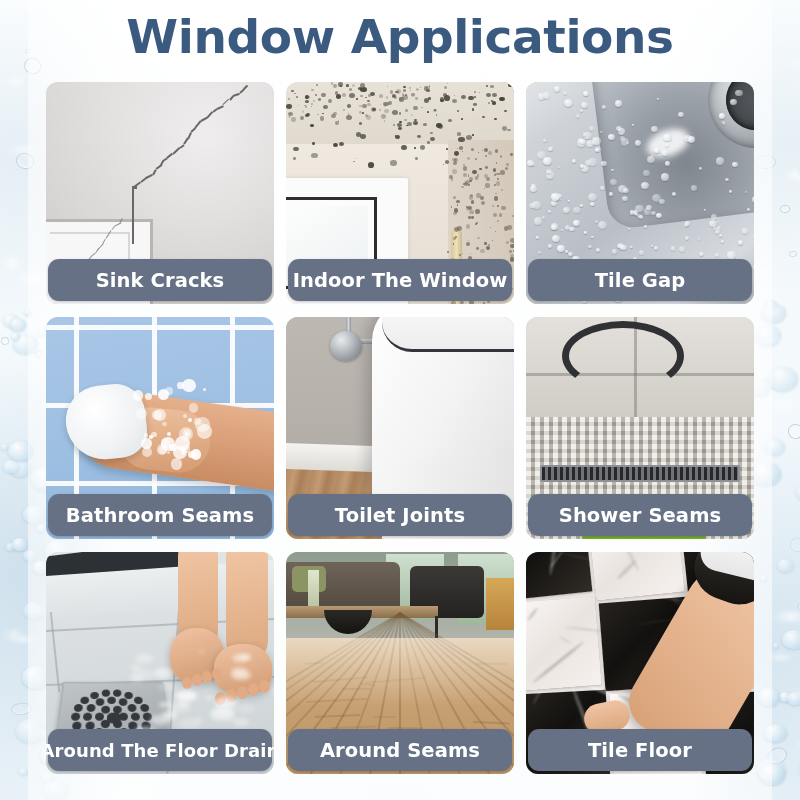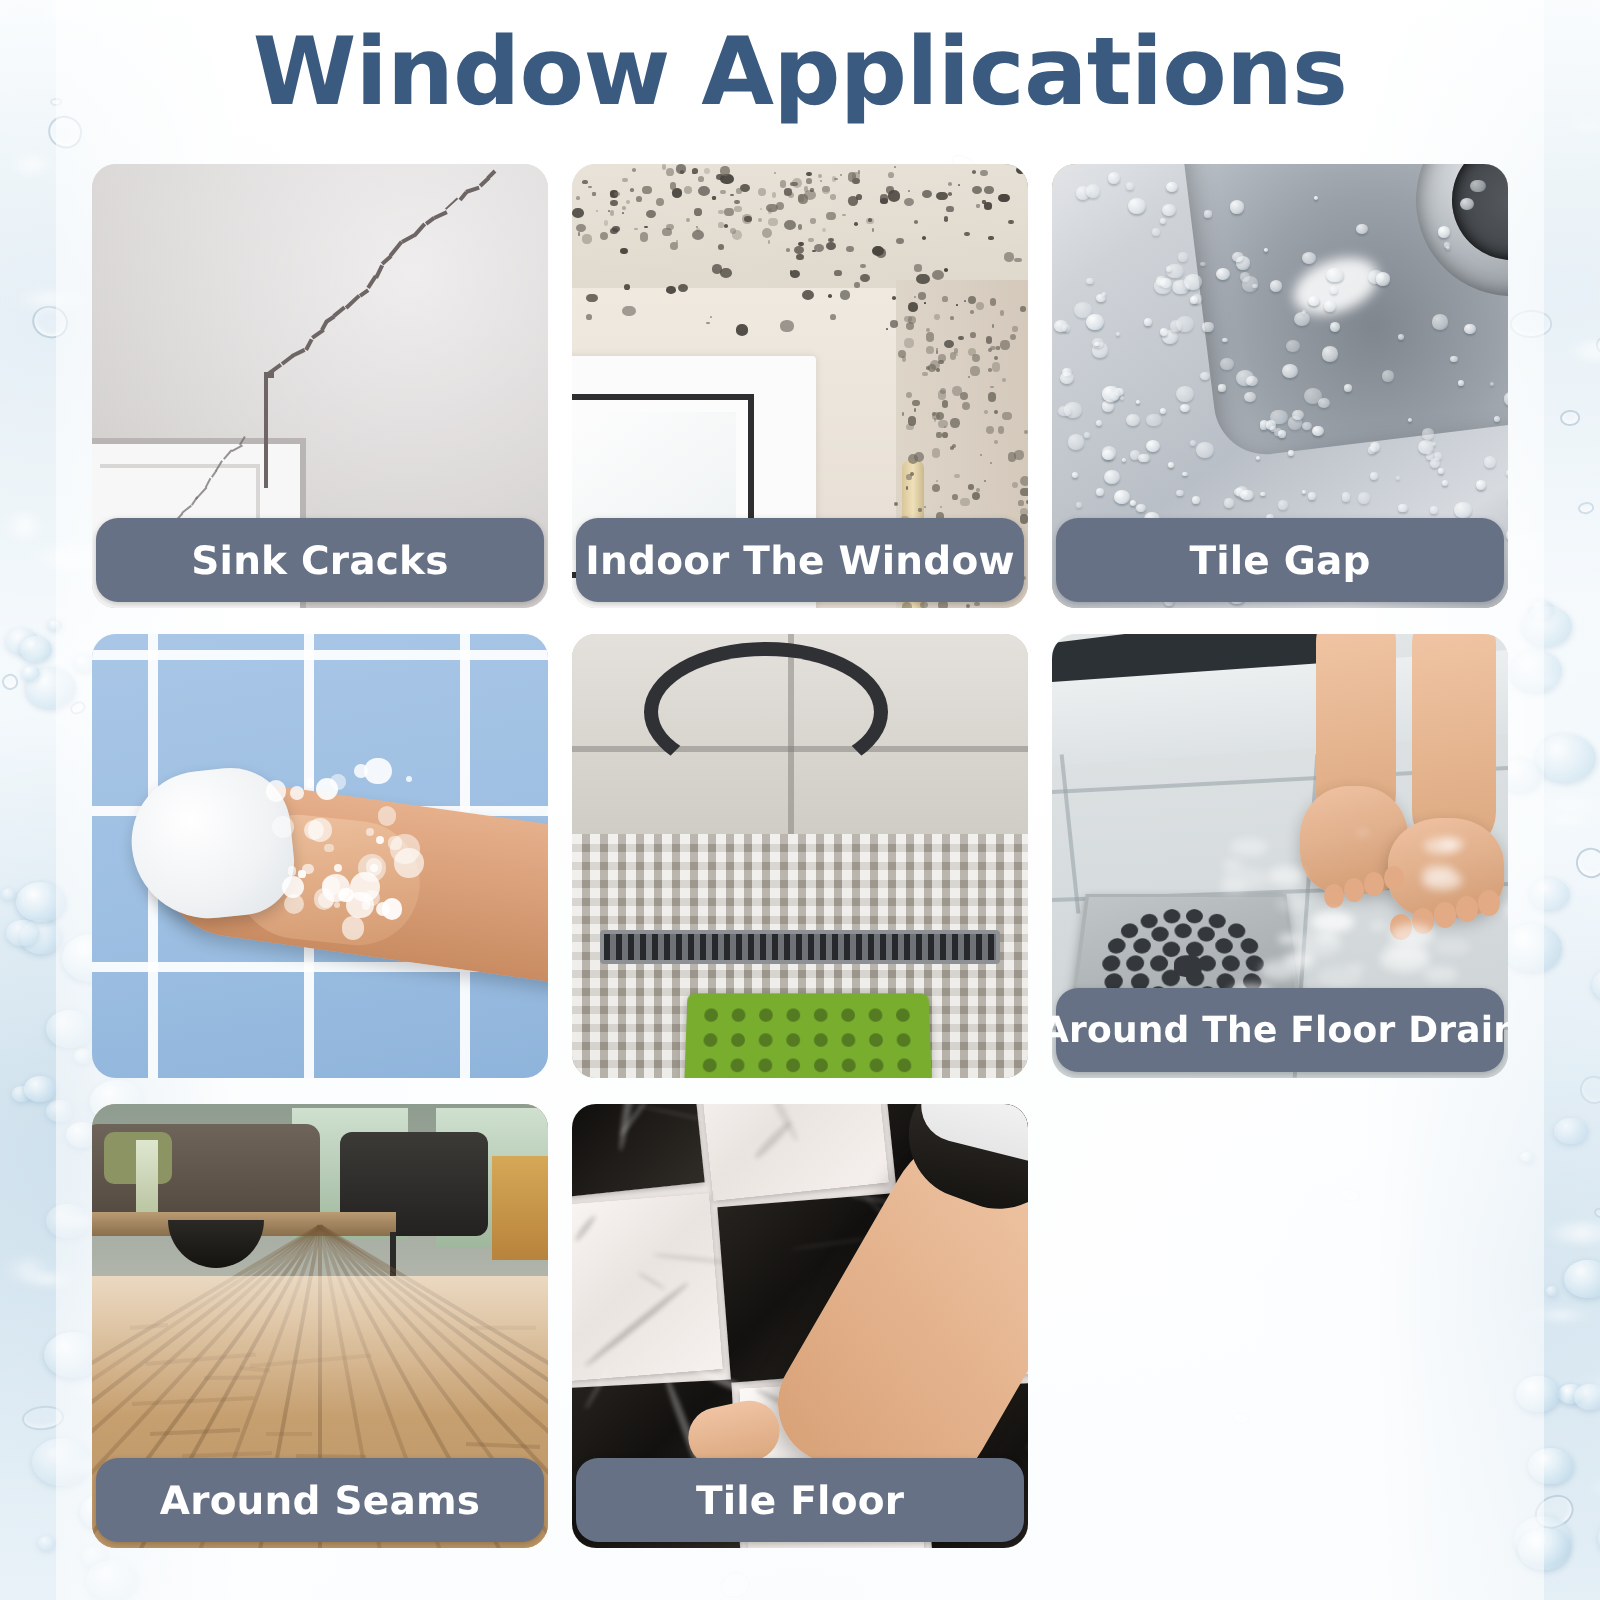--- a/index.html
+++ b/index.html
@@ -1008,22 +1008,37 @@
           <div class="foam" style="left:138.90631320555988px;top:114.54582288421031px;width:4.136671543650642px;height:4.136671543650642px;opacity:0.8496725113828073"></div>
           <div class="foam" style="left:141.97027781231807px;top:101.01996089938095px;width:4.272082329388747px;height:4.272082329388747px;opacity:0.9467493446761506"></div>
           <div class="foam" style="left:131.26295950136284px;top:64.91191125144806px;width:6.737029911827776px;height:6.737029911827776px;opacity:0.8667790891447938"></div>
           <div class="foam" style="left:119.12319566361755px;top:70.13547420973678px;width:7.762110116315125px;height:7.762110116315125px;opacity:0.5531439185389988"></div>
           <div class="foam" style="left:123.37050368141873px;top:126.70611432320723px;width:7.696772577565524px;height:7.696772577565524px;opacity:0.9678360225948672"></div>
           <div class="foam" style="left:136.86067392810278px;top:97.01433421904889px;width:4.350108147296174px;height:4.350108147296174px;opacity:0.5935970694262521"></div>
           <div class="foam" style="left:150.95829156085767px;top:106.90169527330515px;width:14.756492620220637px;height:14.756492620220637px;opacity:0.67092895515772"></div>
           <div class="foam" style="left:120.65129090969046px;top:114.62985994975541px;width:4.858268738658293px;height:4.858268738658293px;opacity:0.8942299040007544"></div>
         </div>
     </div>
+    <div class="label">Bathroom Seams</div>
   </div>
 
+  <div class="cell">
+    <div class="photo toilet">
+      <div class="wall5"></div>
+      <div class="floor"></div>
+      <div class="base"></div>
+      <div class="pipe"></div>
+      <div class="pipe2"></div>
+      <div class="valve"></div>
+      <div class="bowl5"></div>
+      <div class="pedestal"></div>
+      <div class="seat"></div>
+    </div>
+    <div class="label">Toilet Joints</div>
+  </div>
 
   <div class="cell">
     <div class="photo shower">
       <div class="wallpan"></div>
       <div class="seam" style="left:108px;top:0;width:3px;height:104px;"></div>
       <div class="seam" style="left:0;right:0;top:56px;height:3px;"></div>
       <div class="hose"></div>
       <div class="floor6"></div>
       <div class="drain6"></div>
       <div class="mat" id="mat6">
@@ -1046,20 +1061,21 @@
           <div class="hole" style="left:9px;top:34px;"></div>
           <div class="hole" style="left:23px;top:34px;"></div>
           <div class="hole" style="left:37px;top:34px;"></div>
           <div class="hole" style="left:51px;top:34px;"></div>
           <div class="hole" style="left:65px;top:34px;"></div>
           <div class="hole" style="left:79px;top:34px;"></div>
           <div class="hole" style="left:93px;top:34px;"></div>
           <div class="hole" style="left:107px;top:34px;"></div>
         </div>
     </div>
+    <div class="label">Shower Seams</div>
   </div>
 
   <div class="cell">
     <div class="photo drainc">
       <div class="dark"></div>
       <div class="wallsm"></div>
       <div id="grout7">
           <div class="groutline" style="left:0;right:0;top:72px;height:2px;transform:skewY(-3deg);"></div>
           <div class="groutline" style="left:0;right:0;top:128px;height:2px;transform:skewY(-2deg);"></div>
           <div class="groutline" style="left:0;right:0;top:196px;height:2px;"></div>

